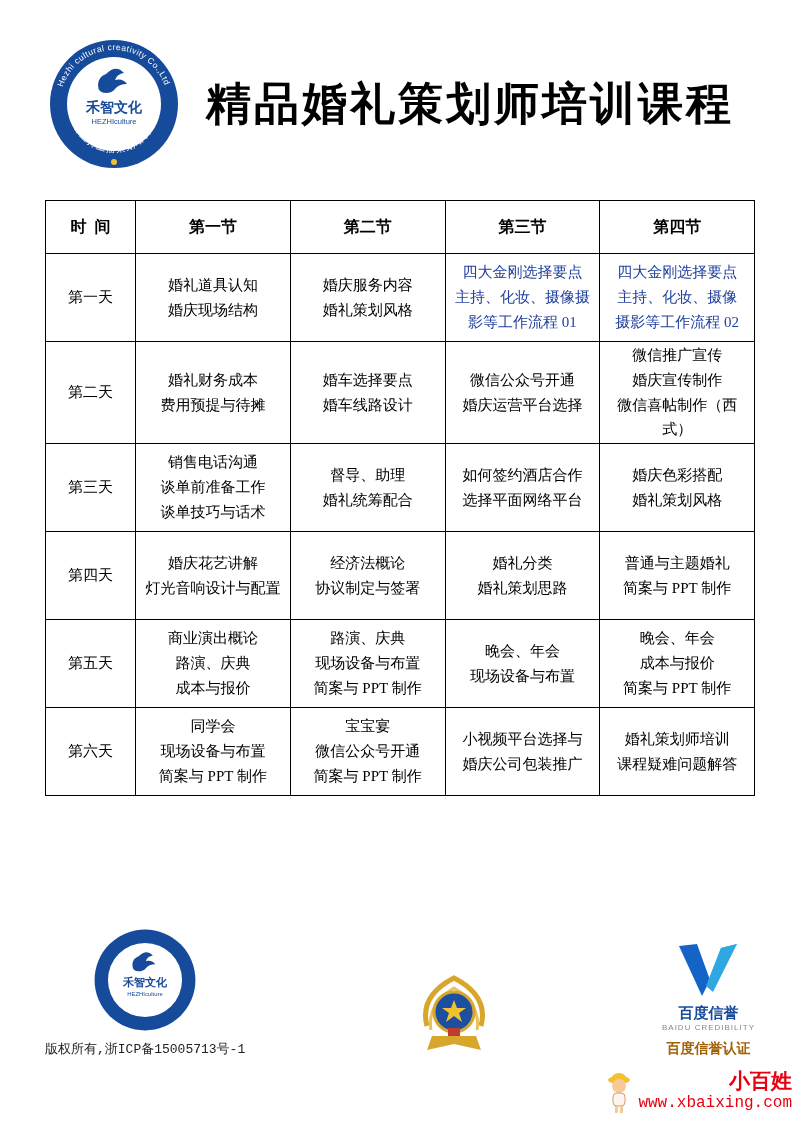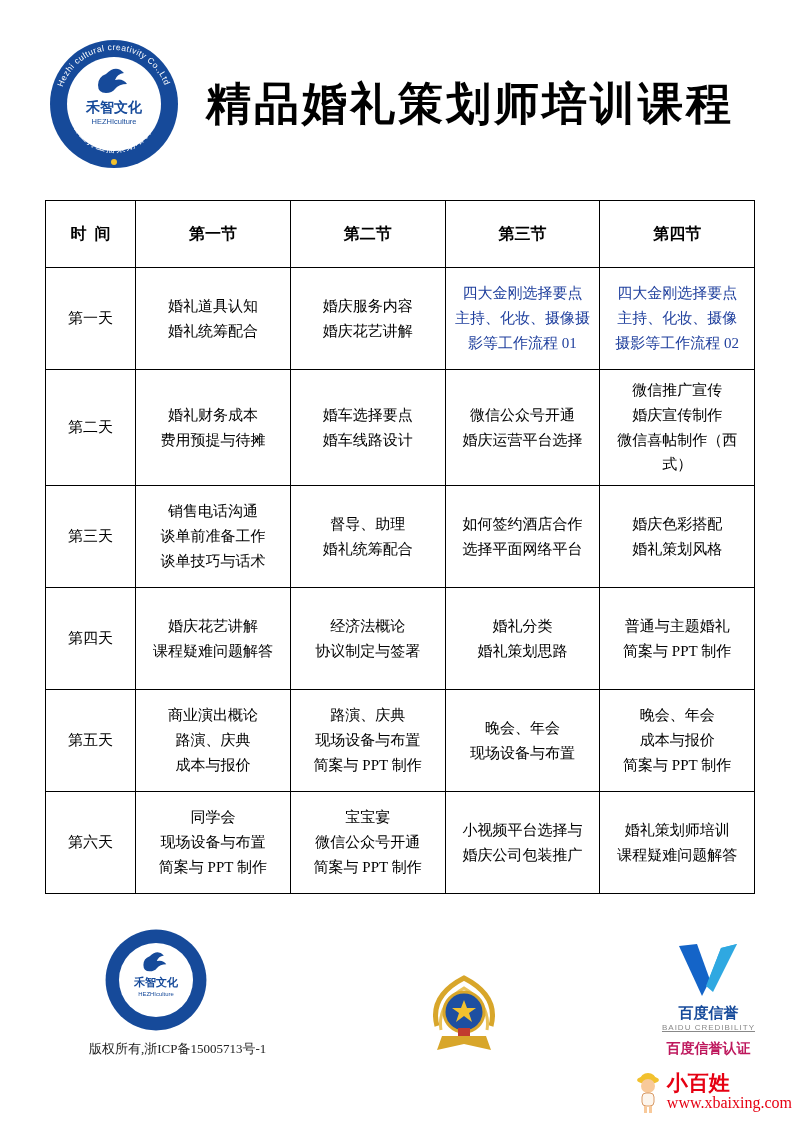--- a/index.html
+++ b/index.html
@@ -12,43 +12,43 @@
   .logo-wrap{width:132px;height:132px;flex:0 0 132px;}
   .title{flex:1;text-align:center;margin:16px;
          font-family:"Liberation Sans","DejaVu Sans",sans-serif;
          font-weight:bold;font-size:45px;letter-spacing:3px;color:#000;}
 
   
   table.schedule{position:absolute;top:200px;left:45px;width:710px;
                  border-collapse:collapse;table-layout:fixed;}
   .schedule col.c-time{width:90px;}
   .schedule th,.schedule td{border:1px solid #000;text-align:center;
-                 vertical-align:middle;padding:8px 4px;}
+                 vertical-align:middle;padding:1px 4px;}
   .schedule th{height:50px;font-size:16px;font-weight:bold;white-space:pre;}
   .schedule td{height:85px;font-size:15px;line-height:1.65;white-space:pre-line;}
   .schedule td.day{font-size:15px;}
 
   
   .footer{position:absolute;top:928px;left:45px;right:45px;
           display:flex;justify-content:space-between;align-items:flex-end;}
   .foot-col{display:flex;flex-direction:column;align-items:center;}
   .foot-text{margin-top:8px;font-size:13px;color:#222;
-             font-family:Liberation Serif, serif;margin-left:44px;}
+             font-family:Liberation Mono, monospace;}
   .foot-text.police{font-size:16px;font-weight:bold;color:#000;}
   .baidu-name{margin-top:6px;font-size:15px;font-weight:bold;color:#164a9a;
               font-family:Liberation Serif, serif;}
   .baidu-sub{font-size:8px;letter-spacing:1px;color:#888;
-             font-family:"Liberation Sans","DejaVu Sans",sans-serif;text-decoration:underline;}
-  .baidu-cert{margin-top:8px;font-size:14px;font-weight:bold;color:#be185d;
+             font-family:"Liberation Sans","DejaVu Sans",sans-serif;}
+  .baidu-cert{margin-top:8px;font-size:14px;font-weight:bold;color:#a16207;
               font-family:"Liberation Sans","DejaVu Sans",sans-serif;}
 
   
   .watermark{position:absolute;right:8px;bottom:14px;display:flex;align-items:center;}
-  .wm-text{margin-left:4px;text-align:left;
-           font-family:Liberation Serif, serif;}
+  .wm-text{margin-left:4px;text-align:right;
+           font-family:Liberation Mono, monospace;}
   .wm-name{font-size:21px;font-weight:bold;color:#e60012;line-height:1.05;}
   .wm-url{font-size:16px;color:#e60012;}
 </style>
 </head>
 <body>
 
 <div class="page">
 
   <div class="header">
     <div class="logo-wrap">
@@ -88,23 +88,23 @@
           <th>第一节</th>
           <th>第二节</th>
           <th>第三节</th>
           <th>第四节</th>
         </tr>
       </thead>
     <tbody id="table-body">
         <tr>
           <td class="day">第一天</td>
           <td>婚礼道具认知
-婚礼统筹配合</td>
+婚庆现场结构</td>
           <td>婚庆服务内容
-婚庆花艺讲解</td>
+婚礼策划风格</td>
           <td style="color: rgb(31, 63, 157);">四大金刚选择要点
 主持、化妆、摄像摄
 影等工作流程 01</td>
           <td style="color: rgb(31, 63, 157);">四大金刚选择要点
 主持、化妆、摄像
 摄影等工作流程 02</td>
         </tr>
         <tr>
           <td class="day">第二天</td>
           <td>婚礼财务成本
@@ -125,21 +125,21 @@
           <td>督导、助理
 婚礼统筹配合</td>
           <td>如何签约酒店合作
 选择平面网络平台</td>
           <td>婚庆色彩搭配
 婚礼策划风格</td>
         </tr>
         <tr>
           <td class="day">第四天</td>
           <td>婚庆花艺讲解
-课程疑难问题解答</td>
+灯光音响设计与配置</td>
           <td>经济法概论
 协议制定与签署</td>
           <td>婚礼分类
 婚礼策划思路</td>
           <td>普通与主题婚礼
 简案与 PPT 制作</td>
         </tr>
         <tr>
           <td class="day">第五天</td>
           <td>商业演出概论

